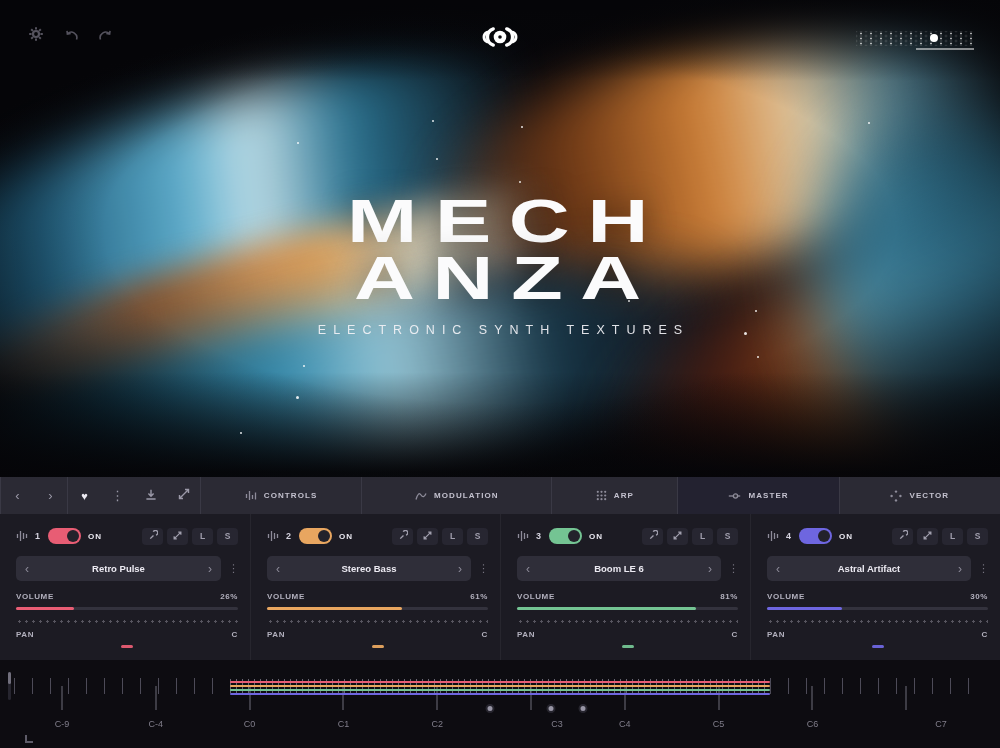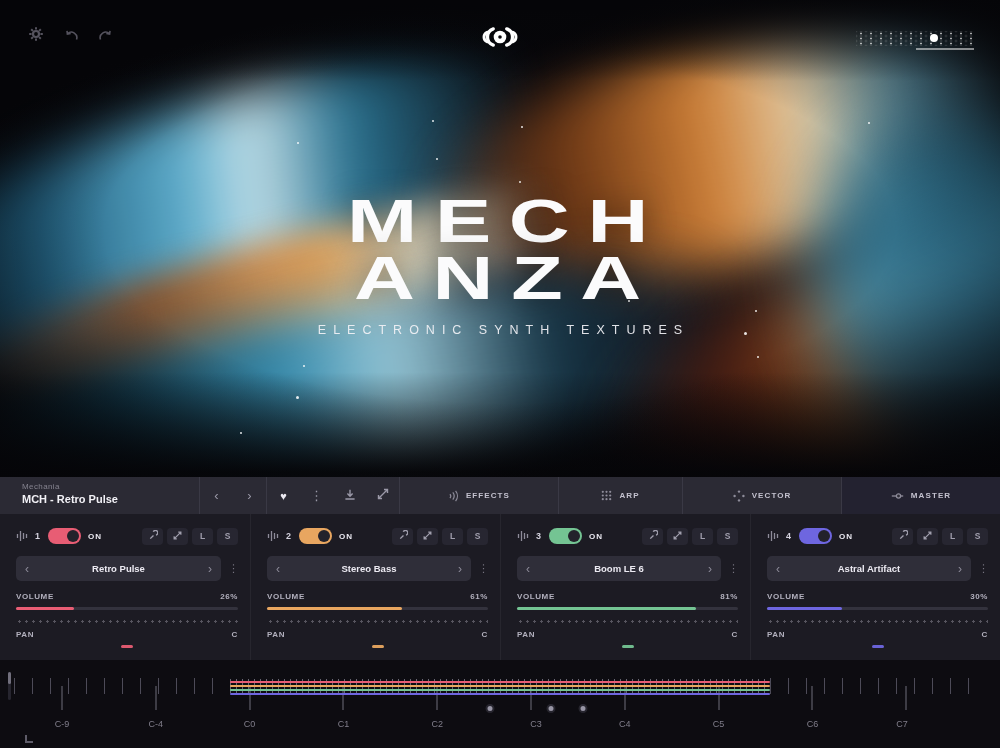--- a/index.html
+++ b/index.html
@@ -190,24 +190,20 @@
         </svg>
       </span>
     </div>
     <div class="meter">
       <span class="meter-dot"></span>
       <span class="meter-line"></span>
     </div>
   </header>
 
   <section class="toolbar">
-    <div class="pinfo">
-      <span class="brand">Mechania</span>
-      <div class="pname-main">MCH - Retro Pulse</div>
-    </div>
     <span class="vsep"></span>
     <button class="tbtn">‹</button>
     <button class="tbtn">›</button>
     <span class="vsep"></span>
     <button class="tbtn heart">♥</button>
     <button class="tbtn">⋮</button>
     <button class="tbtn">
       <span>
         <svg width="12" height="11" viewBox="0 0 12 11" fill="none" stroke-width="1.4">
           <path d="M6 .8 V6.8 M3.4 4.6 L6 7.2 L8.6 4.6 M1.4 10 H10.6"></path>
@@ -218,67 +214,73 @@
       <span>
         <svg width="12" height="12" viewBox="0 0 12 12" fill="none" stroke-width="1.4">
           <path d="M1.5 10.5 L10.5 1.5 M7 1.5 H10.5 V5 M5 10.5 H1.5 V7"></path>
         </svg>
       </span>
     </button>
 
     <nav class="tabs">
       <button class="tab">
         <span class="t-ic">
-          <svg width="11" height="12" viewBox="0 0 11 12" stroke-width="1.2">
-              <path d="M2 4 a3.2 3.2 0 0 1 0 4"></path>
-              <path d="M4.8 2.4 a5.8 5.8 0 0 1 0 7.2"></path>
-              <path d="M7.6 .8 a8.4 8.4 0 0 1 0 10.4"></path>
-            </svg>
-        </span>
-        <span class="t-lb">EFFECTS</span>
+          <svg width="12" height="11" viewBox="0 0 12 11" stroke-width="1.3">
+              <path d="M1.5 8V4 M4.5 10V1 M7.5 9V5 M10.5 9.5V2.5"></path>
+            </svg>
+        </span>
+        <span class="t-lb">CONTROLS</span>
+      </button>
+      <button class="tab w-lg">
+        <span class="t-ic">
+          <svg width="12" height="11" viewBox="0 0 12 11" stroke-width="1.3" fill="none">
+              <path d="M1 9.5 Q3.5 1 6 5 T11 3.5"></path>
+            </svg>
+        </span>
+        <span class="t-lb">MODULATION</span>
       </button>
       <button class="tab w-sm">
         <span class="t-ic">
           <svg width="11" height="11" viewBox="0 0 11 11">
               <g class="f">
                 <circle cx="1.8" cy="1.8" r="1.1"></circle>
                 <circle cx="5.5" cy="1.8" r="1.1"></circle>
                 <circle cx="9.2" cy="1.8" r="1.1"></circle>
                 <circle cx="1.8" cy="5.5" r="1.1"></circle>
                 <circle cx="5.5" cy="5.5" r="1.1"></circle>
                 <circle cx="9.2" cy="5.5" r="1.1"></circle>
                 <circle cx="1.8" cy="9.2" r="1.1"></circle>
                 <circle cx="5.5" cy="9.2" r="1.1"></circle>
                 <circle cx="9.2" cy="9.2" r="1.1"></circle>
               </g>
             </svg>
         </span>
         <span class="t-lb">ARP</span>
       </button>
+      <button class="tab dark">
+        <span class="t-ic">
+          <svg width="13" height="10" viewBox="0 0 13 10" stroke-width="1.3">
+              <path d="M.8 5 H12.2"></path>
+              <circle cx="7.5" cy="5" r="2.1" fill="#2b2a34"></circle>
+            </svg>
+        </span>
+        <span class="t-lb">MASTER</span>
+      </button>
       <button class="tab">
         <span class="t-ic">
           <svg width="12" height="12" viewBox="0 0 12 12">
               <g class="f">
                 <circle cx="6" cy="1.6" r="1.2"></circle>
                 <circle cx="1.6" cy="6" r="1.2"></circle>
                 <circle cx="10.4" cy="6" r="1.2"></circle>
                 <circle cx="6" cy="10.4" r="1.2"></circle>
               </g>
             </svg>
         </span>
         <span class="t-lb">VECTOR</span>
-      </button>
-      <button class="tab dark">
-        <span class="t-ic">
-          <svg width="13" height="10" viewBox="0 0 13 10" stroke-width="1.3">
-              <path d="M.8 5 H12.2"></path>
-              <circle cx="7.5" cy="5" r="2.1" fill="#2b2a34"></circle>
-            </svg>
-        </span>
-        <span class="t-lb">MASTER</span>
       </button>
     </nav>
   </section>
 
   <section class="strips">
 
     <article class="strip" style="--accent: #e85d74;">
       <div class="s-head">
         <span class="wave">
           <svg width="13" height="12" viewBox="0 0 13 12" stroke-width="1.3">
@@ -625,22 +627,22 @@
         <b class="handle" style="left: 49%;"></b>
         <b class="handle" style="left: 55.1%;"></b>
         <b class="handle" style="left: 58.3%;"></b>
       </div>
     <div class="octs" id="octaves">
         <span class="oct" style="left: 62px;">C-9</span>
         <span class="oct" style="left: 155.8px;">C-4</span>
         <span class="oct" style="left: 249.6px;">C0</span>
         <span class="oct" style="left: 343.4px;">C1</span>
         <span class="oct" style="left: 437.2px;">C2</span>
-        <span class="oct" style="left: 536px;">C3</span>
+        <span class="oct" style="left: 557px;">C3</span>
         <span class="oct" style="left: 624.8px;">C4</span>
         <span class="oct" style="left: 718.6px;">C5</span>
         <span class="oct" style="left: 812.4px;">C6</span>
-        <span class="oct" style="left: 902px;">C7</span>
+        <span class="oct" style="left: 941px;">C7</span>
       </div>
     <div class="corner"></div>
   </section>
 
 </div>
 
 </body></html>

